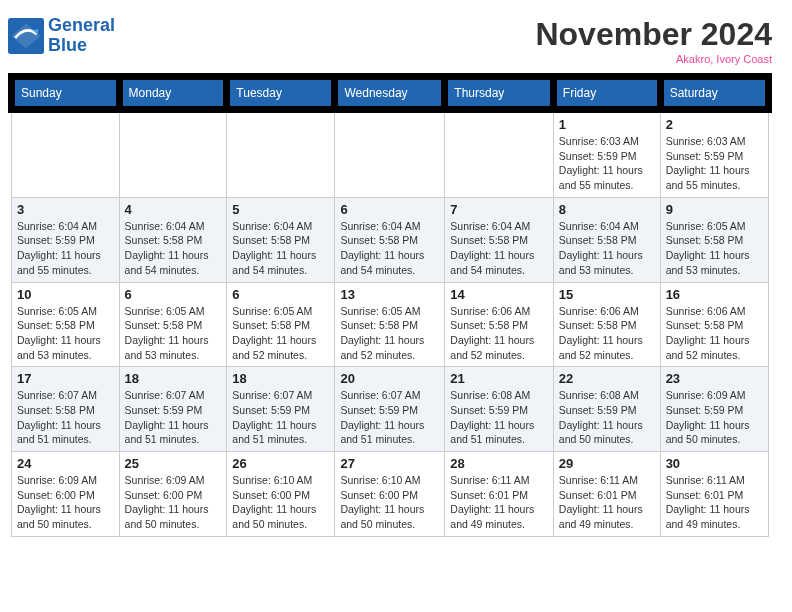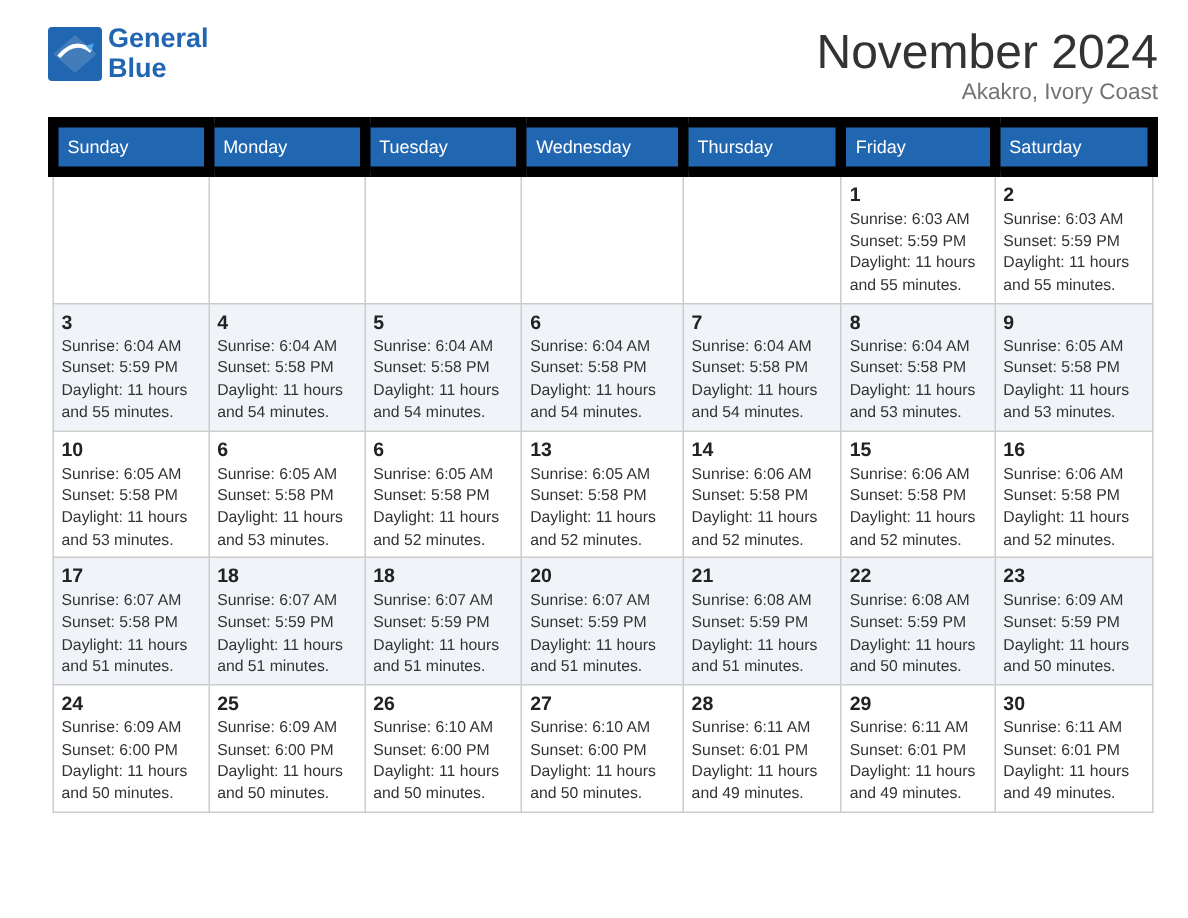--- a/index.html
+++ b/index.html
@@ -6,21 +6,21 @@
     body {
       font-family: Arial, sans-serif;
       background: #fff;
       width: 792px;
       min-height: 612px;
       padding: 0;
     }
     .page {
       width: 792px;
       background: #fff;
-      padding: 16px 20px 10px 32px;
+      padding: 16px 20px 10px 8px;
     }
     .header {
       display: flex;
       justify-content: space-between;
       align-items: flex-start;
       margin-bottom: 8px;
     }
     .logo {
       display: flex;
       align-items: center;
@@ -37,26 +37,26 @@
     .logo-icon {
       width: 36px;
       height: 36px;
       margin-right: 4px;
     }
     .title-block {
       text-align: right;
     }
     .month-title {
       font-size: 32px;
-      font-weight: normal;
+      font-weight: bold;
       color: #333;
     }
     .location {
-      font-size: 15px;
-      color: #737373;
+      font-size: 11px;
+      color: #ec4899;
     }
     .calendar {
       width: 100%;
       border-collapse: collapse;
       font-size: 11px;
     }
     .calendar th {
       background: #2166b0;
       color: #fff;
       text-align: left;

